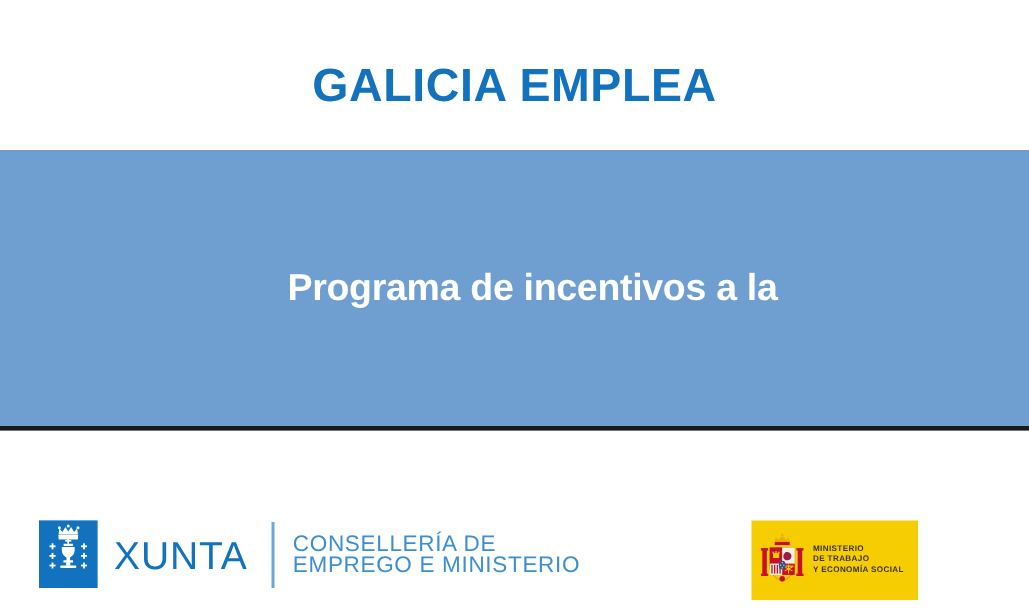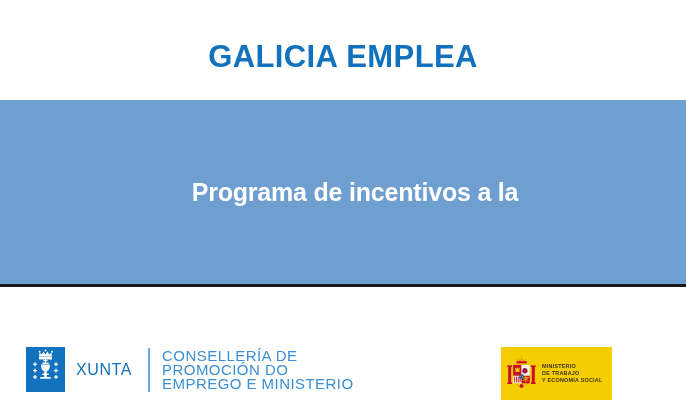--- a/index.html
+++ b/index.html
@@ -91,21 +91,21 @@
     position: relative;
     flex: 0 0 auto;
   }
   .xunta-emblem svg { display: block; }
 
   .xunta-wordmark {
     margin-left: 11px;
     color: #1272bd;
     font-family: "Liberation Sans", sans-serif;
     font-weight: normal;
-    font-size: 16px;
+    font-size: 26px;
     line-height: 22px;
     letter-spacing: 0.6px;
     white-space: nowrap;
   }
   .xunta-divider {
     width: 2px;
     height: 44px;
     background: #6aa7db;
     margin: 0 12px 0 16px;
     flex: 0 0 auto;
@@ -249,21 +249,20 @@
     </div>
 
     <div class="xunta-wordmark">
       <div>XUNTA</div>
     </div>
 
     <div class="xunta-divider"></div>
 
     <div class="conselleria">
       <div>CONSELLERÍA DE</div>
-      <div>PROMOCIÓN DO</div>
       <div>EMPREGO E MINISTERIO</div>
     </div>
   </div>
 
   <div class="ministerio-block">
     <div class="escudo">
       <svg width="31" height="38" viewBox="0 0 31 38" aria-hidden="true">
 
         <g>
           <rect x="10.5" y="6.2" width="10" height="2.2" fill="#c8102e"></rect>

